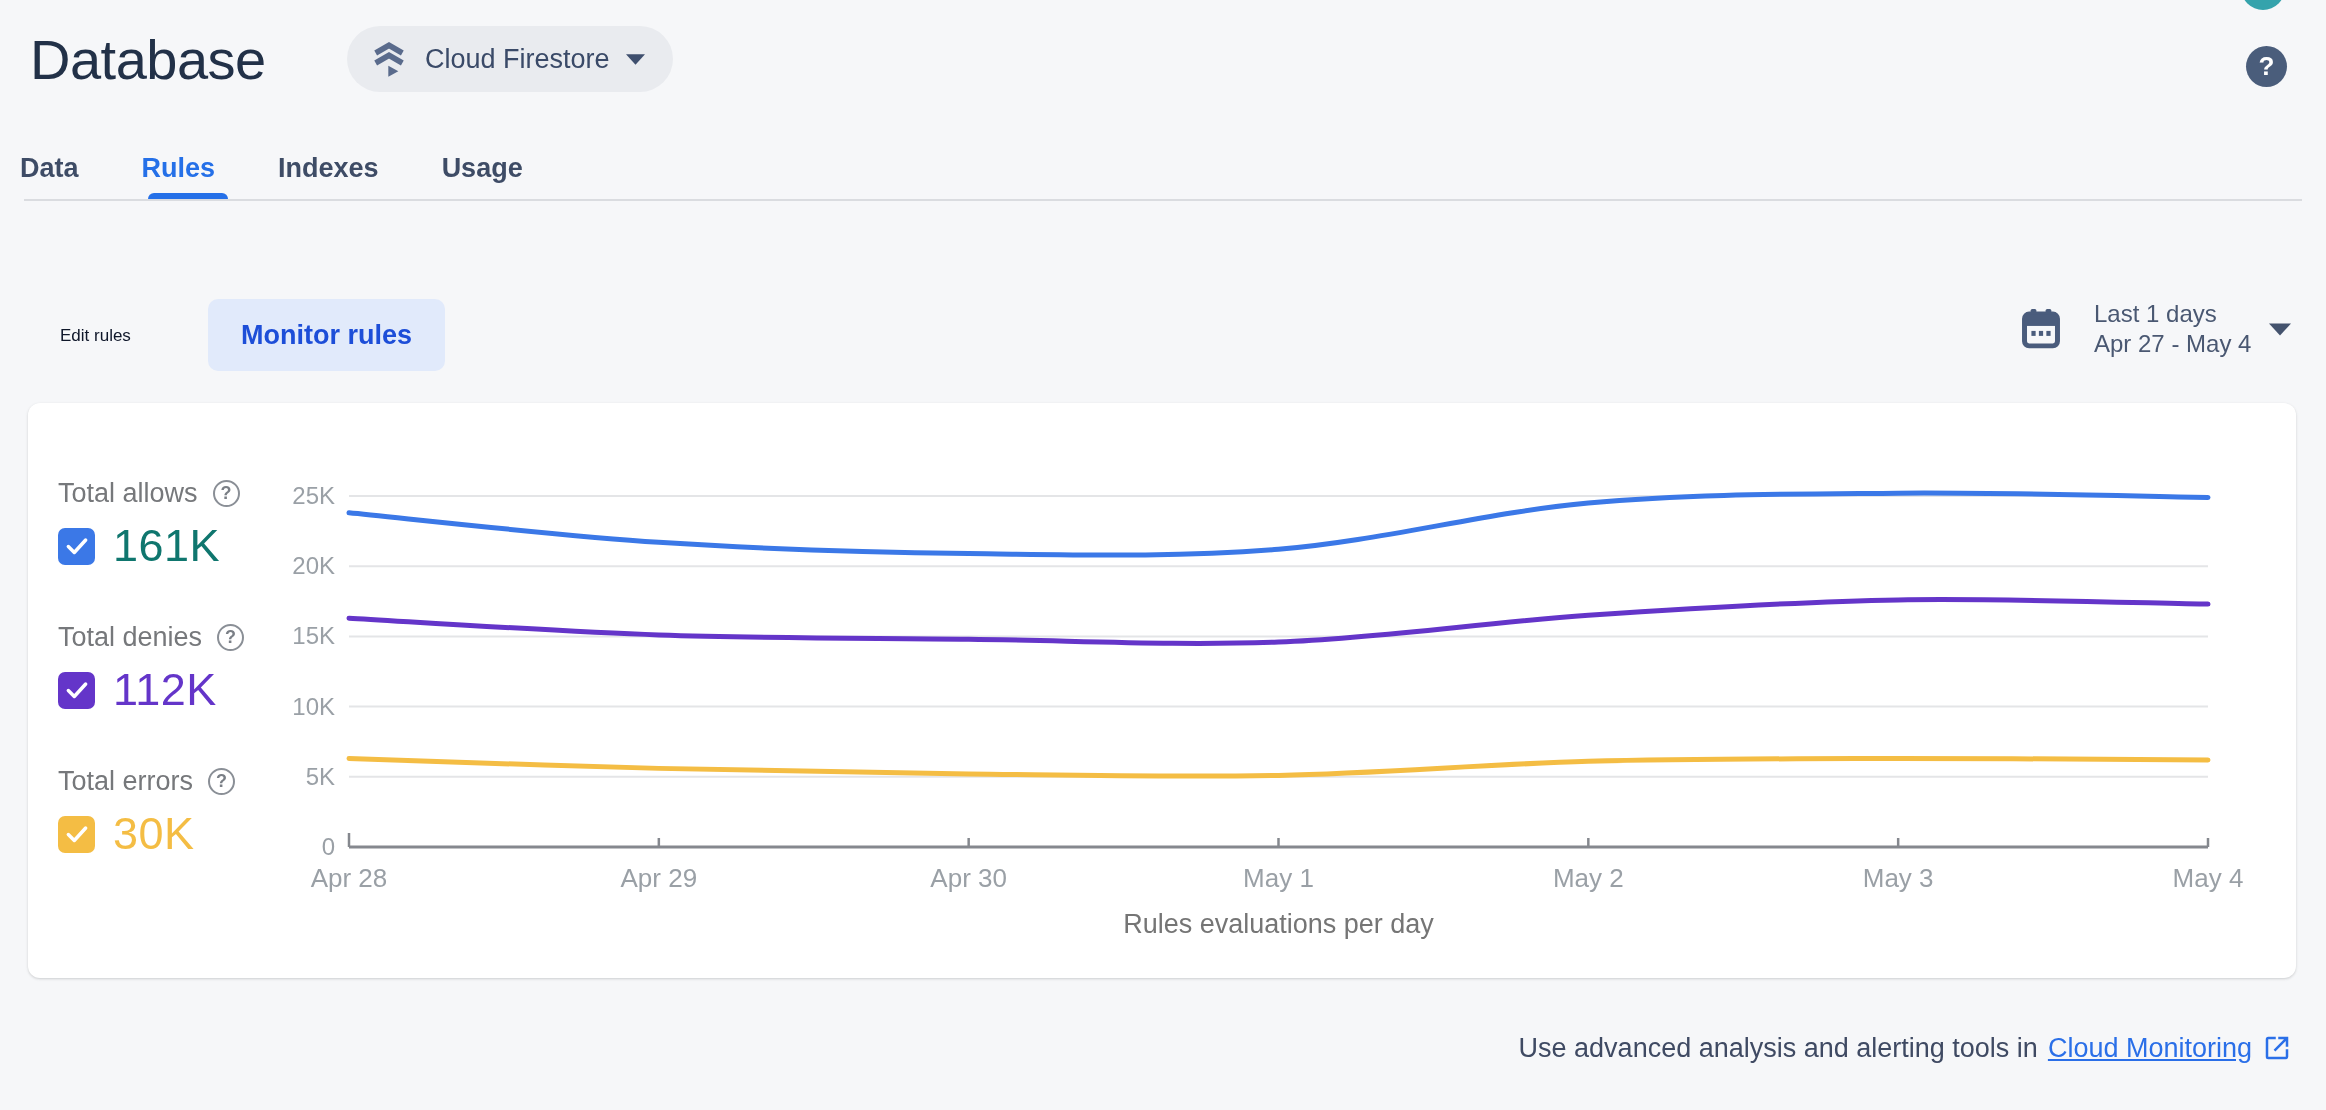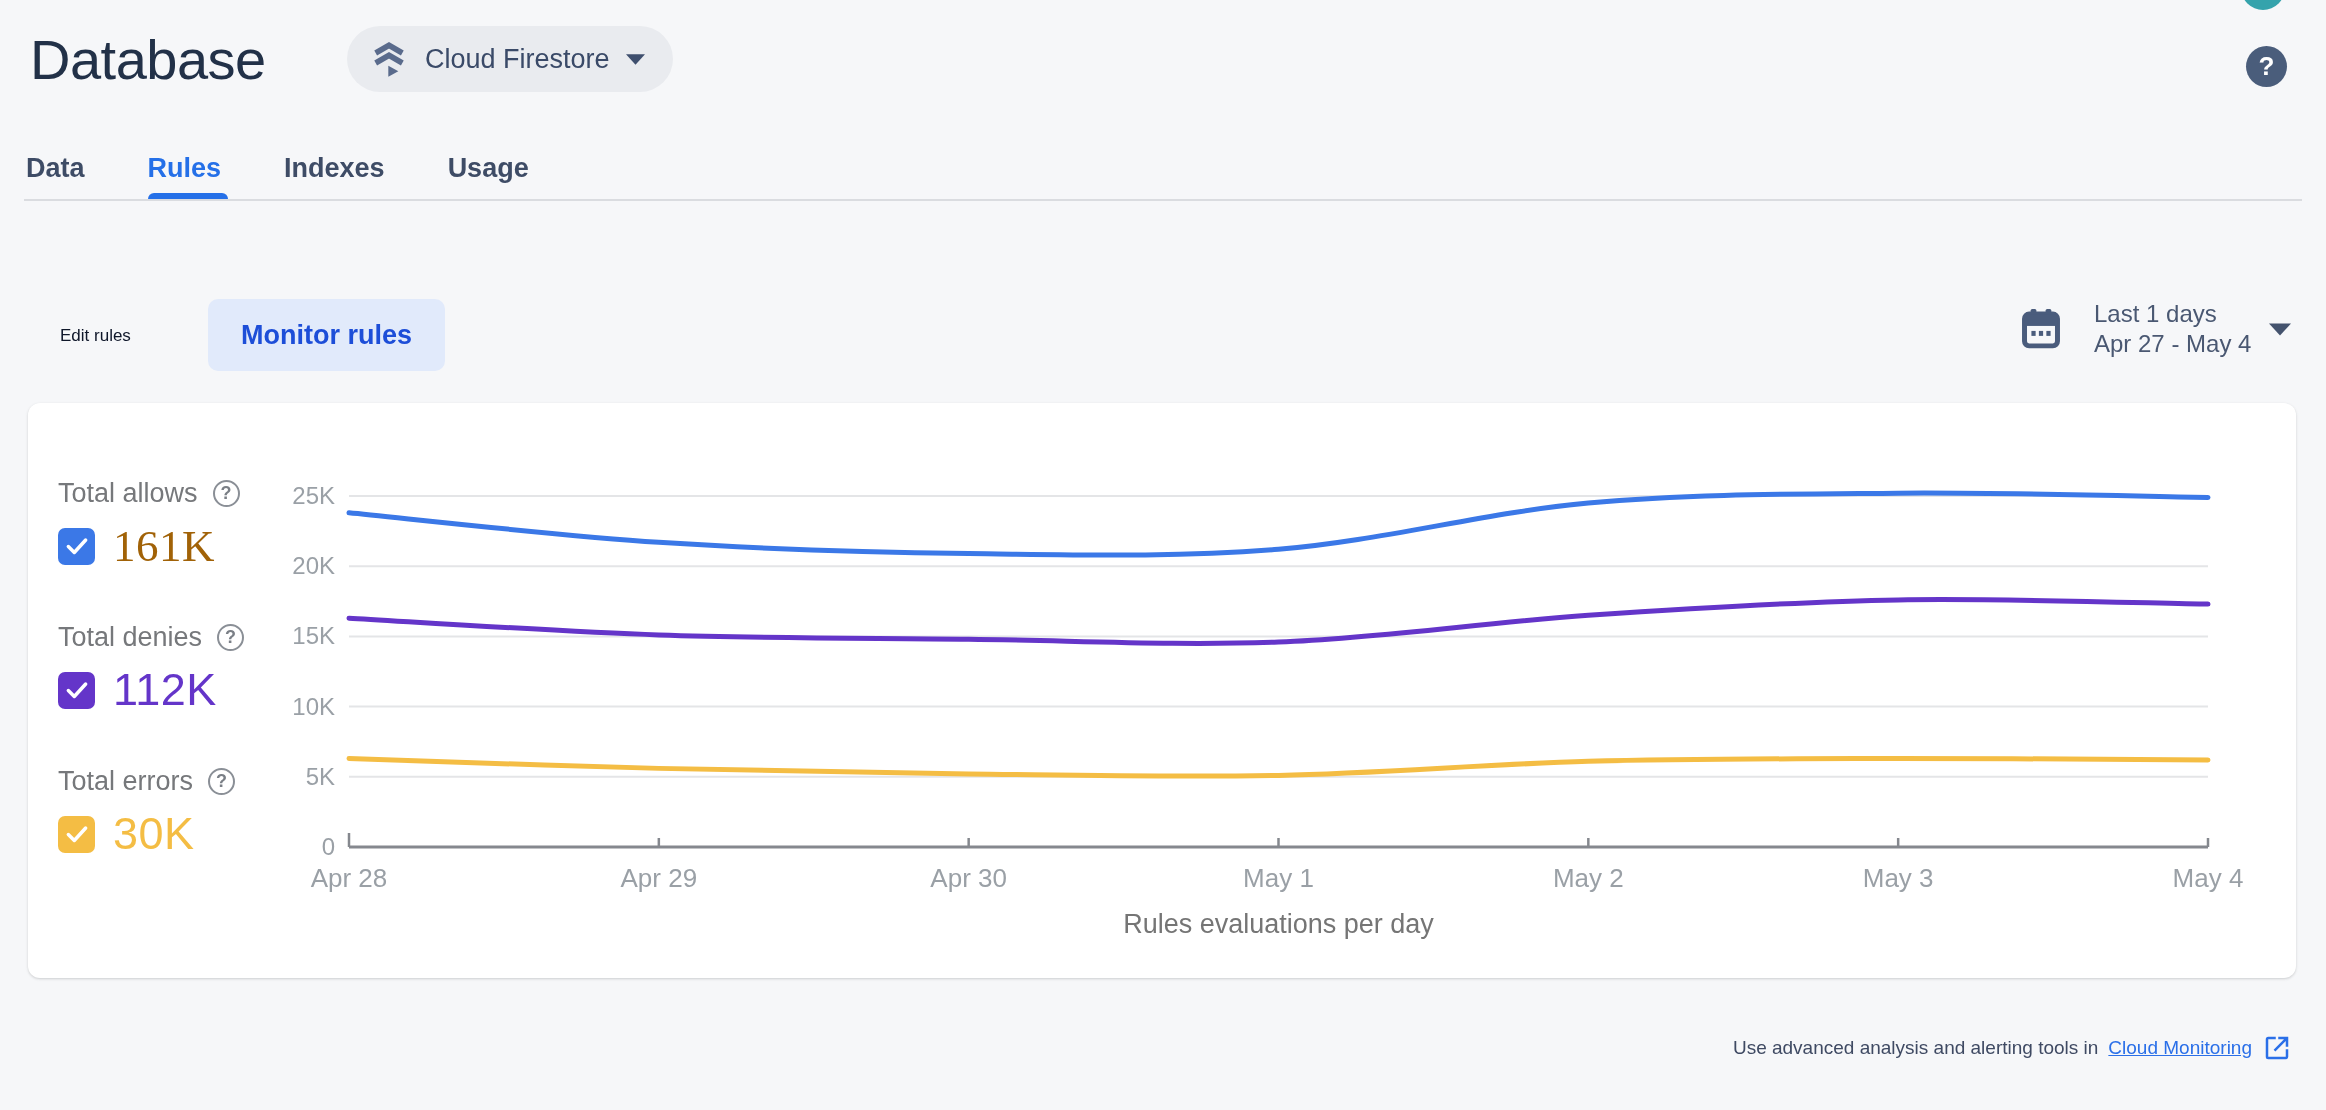--- a/index.html
+++ b/index.html
@@ -24,21 +24,21 @@
   .help-fab{
     position:absolute;right:39px;top:46px;width:41px;height:41px;border-radius:50%;
     background:#4A5D7B;color:#FFFFFF;display:flex;align-items:center;justify-content:center;
     font-size:26px;font-weight:bold;cursor:pointer;
   }
   .avatar-sliver{
     position:absolute;left:2241px;top:-34px;width:44px;height:44px;border-radius:50%;
     background:#35A3AC;
   }
   
-  .tabs{position:absolute;left:26px;top:150px;display:flex;gap:63px;}
+  .tabs{position:absolute;left:20px;top:150px;display:flex;gap:63px;}
   .tab{font-size:27px;font-weight:600;color:#3E4C66;cursor:pointer;line-height:36px;}
   .tab.active{color:#2570E8;}
   .tab-underline{
     position:absolute;left:148px;top:193px;width:80px;height:8px;
     background:#2570E8;border-radius:6px 6px 0 0;
   }
   .tab-divider{position:absolute;left:24px;top:199px;width:2278px;height:2px;background:#DADCE0;}
   
   .edit-rules{position:absolute;left:60px;top:319px;font-size:17px;color:#0f172a;font-weight:500;cursor:pointer;line-height:34px;}
   .monitor-rules{
@@ -72,21 +72,21 @@
   }
   .legend-value-row{display:flex;align-items:center;gap:18px;margin-top:11px;}
   .legend-checkbox{
     width:37px;height:37px;border-radius:7px;display:flex;align-items:center;justify-content:center;
     cursor:pointer;
   }
   .legend-value{font-size:45px;font-weight:500;letter-spacing:0.5px;}
   
   .footer-note{
     position:absolute;top:1030px;right:34px;display:flex;align-items:center;gap:10px;
-    font-size:19px;color:#3F4A63;line-height:36px;
+    font-size:27px;color:#3F4A63;line-height:36px;
   }
   .footer-note a{color:#2A6FE8;text-decoration:underline;cursor:pointer;display:inline-flex;align-items:center;gap:10px;}
 </style>
 </head>
 <body>
 
 <div class="page-title">Database</div>
 
 <div class="product-chip">
   <svg width="40" height="40" viewBox="0 0 24 24">
@@ -186,21 +186,21 @@
     <div class="legend-label-row">
       <span class="legend-label">Total allows</span>
       <span class="legend-help">?</span>
     </div>
     <div class="legend-value-row">
       <span class="legend-checkbox" style="background: rgb(59, 120, 231);">
         <svg width="26" height="26" viewBox="0 0 24 24">
           <polyline points="4,12.5 9.5,18 20,6.5" fill="none" stroke="#FFFFFF" stroke-width="3.2" stroke-linecap="round" stroke-linejoin="round"></polyline>
         </svg>
       </span>
-      <span class="legend-value" style="color: #a16207; font-family: Liberation Serif, serif;">161K</span>
+      <span class="legend-value" style="color: #0f766e;">161K</span>
     </div>
   </div>
 
   <div class="legend-group g1">
     <div class="legend-label-row">
       <span class="legend-label">Total denies</span>
       <span class="legend-help">?</span>
     </div>
     <div class="legend-value-row">
       <span class="legend-checkbox" style="background: rgb(100, 53, 201);">

